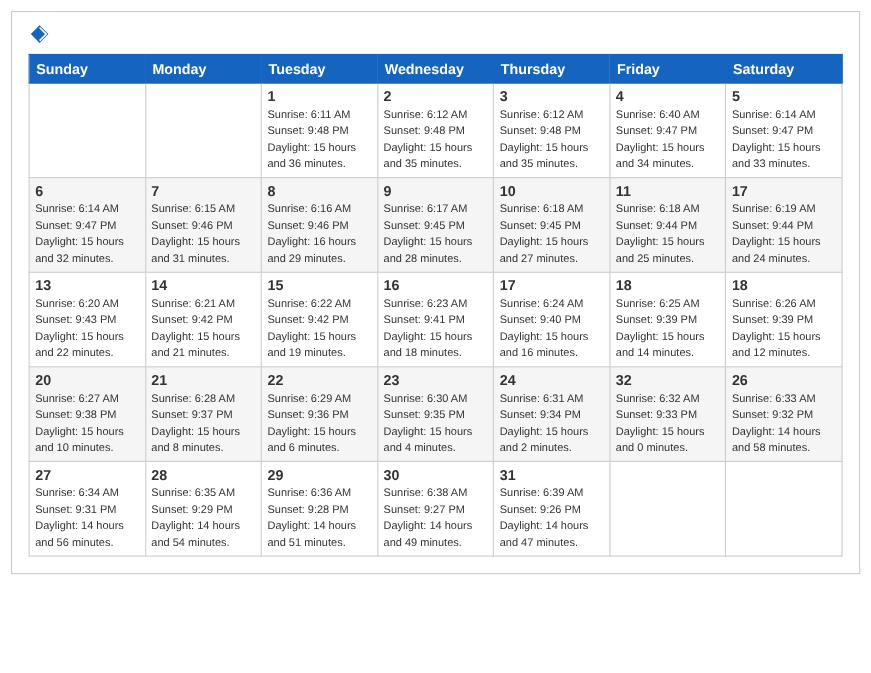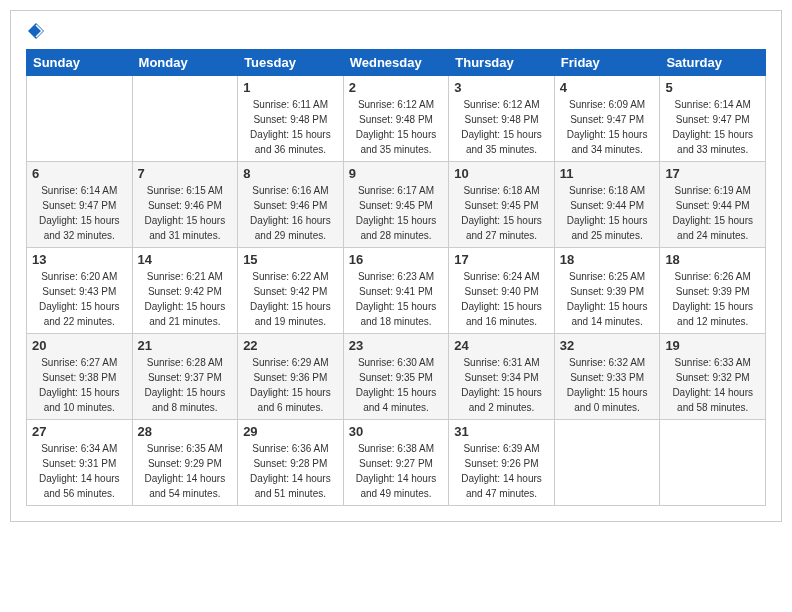--- a/index.html
+++ b/index.html
@@ -89,21 +89,20 @@
       font-size: 13px;
       font-weight: bold;
       color: #333;
       display: block;
       margin-bottom: 2px;
     }
     .day-detail {
       font-size: 10px;
       line-height: 1.5;
       color: #333;
-      text-align: center;
     }
     .empty-cell {
       background: #f9f9f9;
     }
   </style>
 </head>
 <body>
 
 <div class="page">
   <div class="header">
@@ -159,21 +158,21 @@
             <span class="day-number">3</span>
             <div class="day-detail">
               <div>Sunrise: 6:12 AM</div>
               <div>Sunset: 9:48 PM</div>
               <div>Daylight: 15 hours and 35 minutes.</div>
             </div>
           </td>
           <td>
             <span class="day-number">4</span>
             <div class="day-detail">
-              <div>Sunrise: 6:09 AM</div>
+              <div>Sunrise: 6:40 AM</div>
               <div>Sunset: 9:47 PM</div>
               <div>Daylight: 15 hours and 34 minutes.</div>
             </div>
           </td>
           <td>
             <span class="day-number">5</span>
             <div class="day-detail">
               <div>Sunrise: 6:14 AM</div>
               <div>Sunset: 9:47 PM</div>
               <div>Daylight: 15 hours and 33 minutes.</div>
@@ -339,21 +338,21 @@
           </td>
           <td>
             <span class="day-number">32</span>
             <div class="day-detail">
               <div>Sunrise: 6:32 AM</div>
               <div>Sunset: 9:33 PM</div>
               <div>Daylight: 15 hours and 0 minutes.</div>
             </div>
           </td>
           <td>
-            <span class="day-number">19</span>
+            <span class="day-number">26</span>
             <div class="day-detail">
               <div>Sunrise: 6:33 AM</div>
               <div>Sunset: 9:32 PM</div>
               <div>Daylight: 14 hours and 58 minutes.</div>
             </div>
           </td>
         </tr>
         <tr>
           <td>
             <span class="day-number">27</span>

